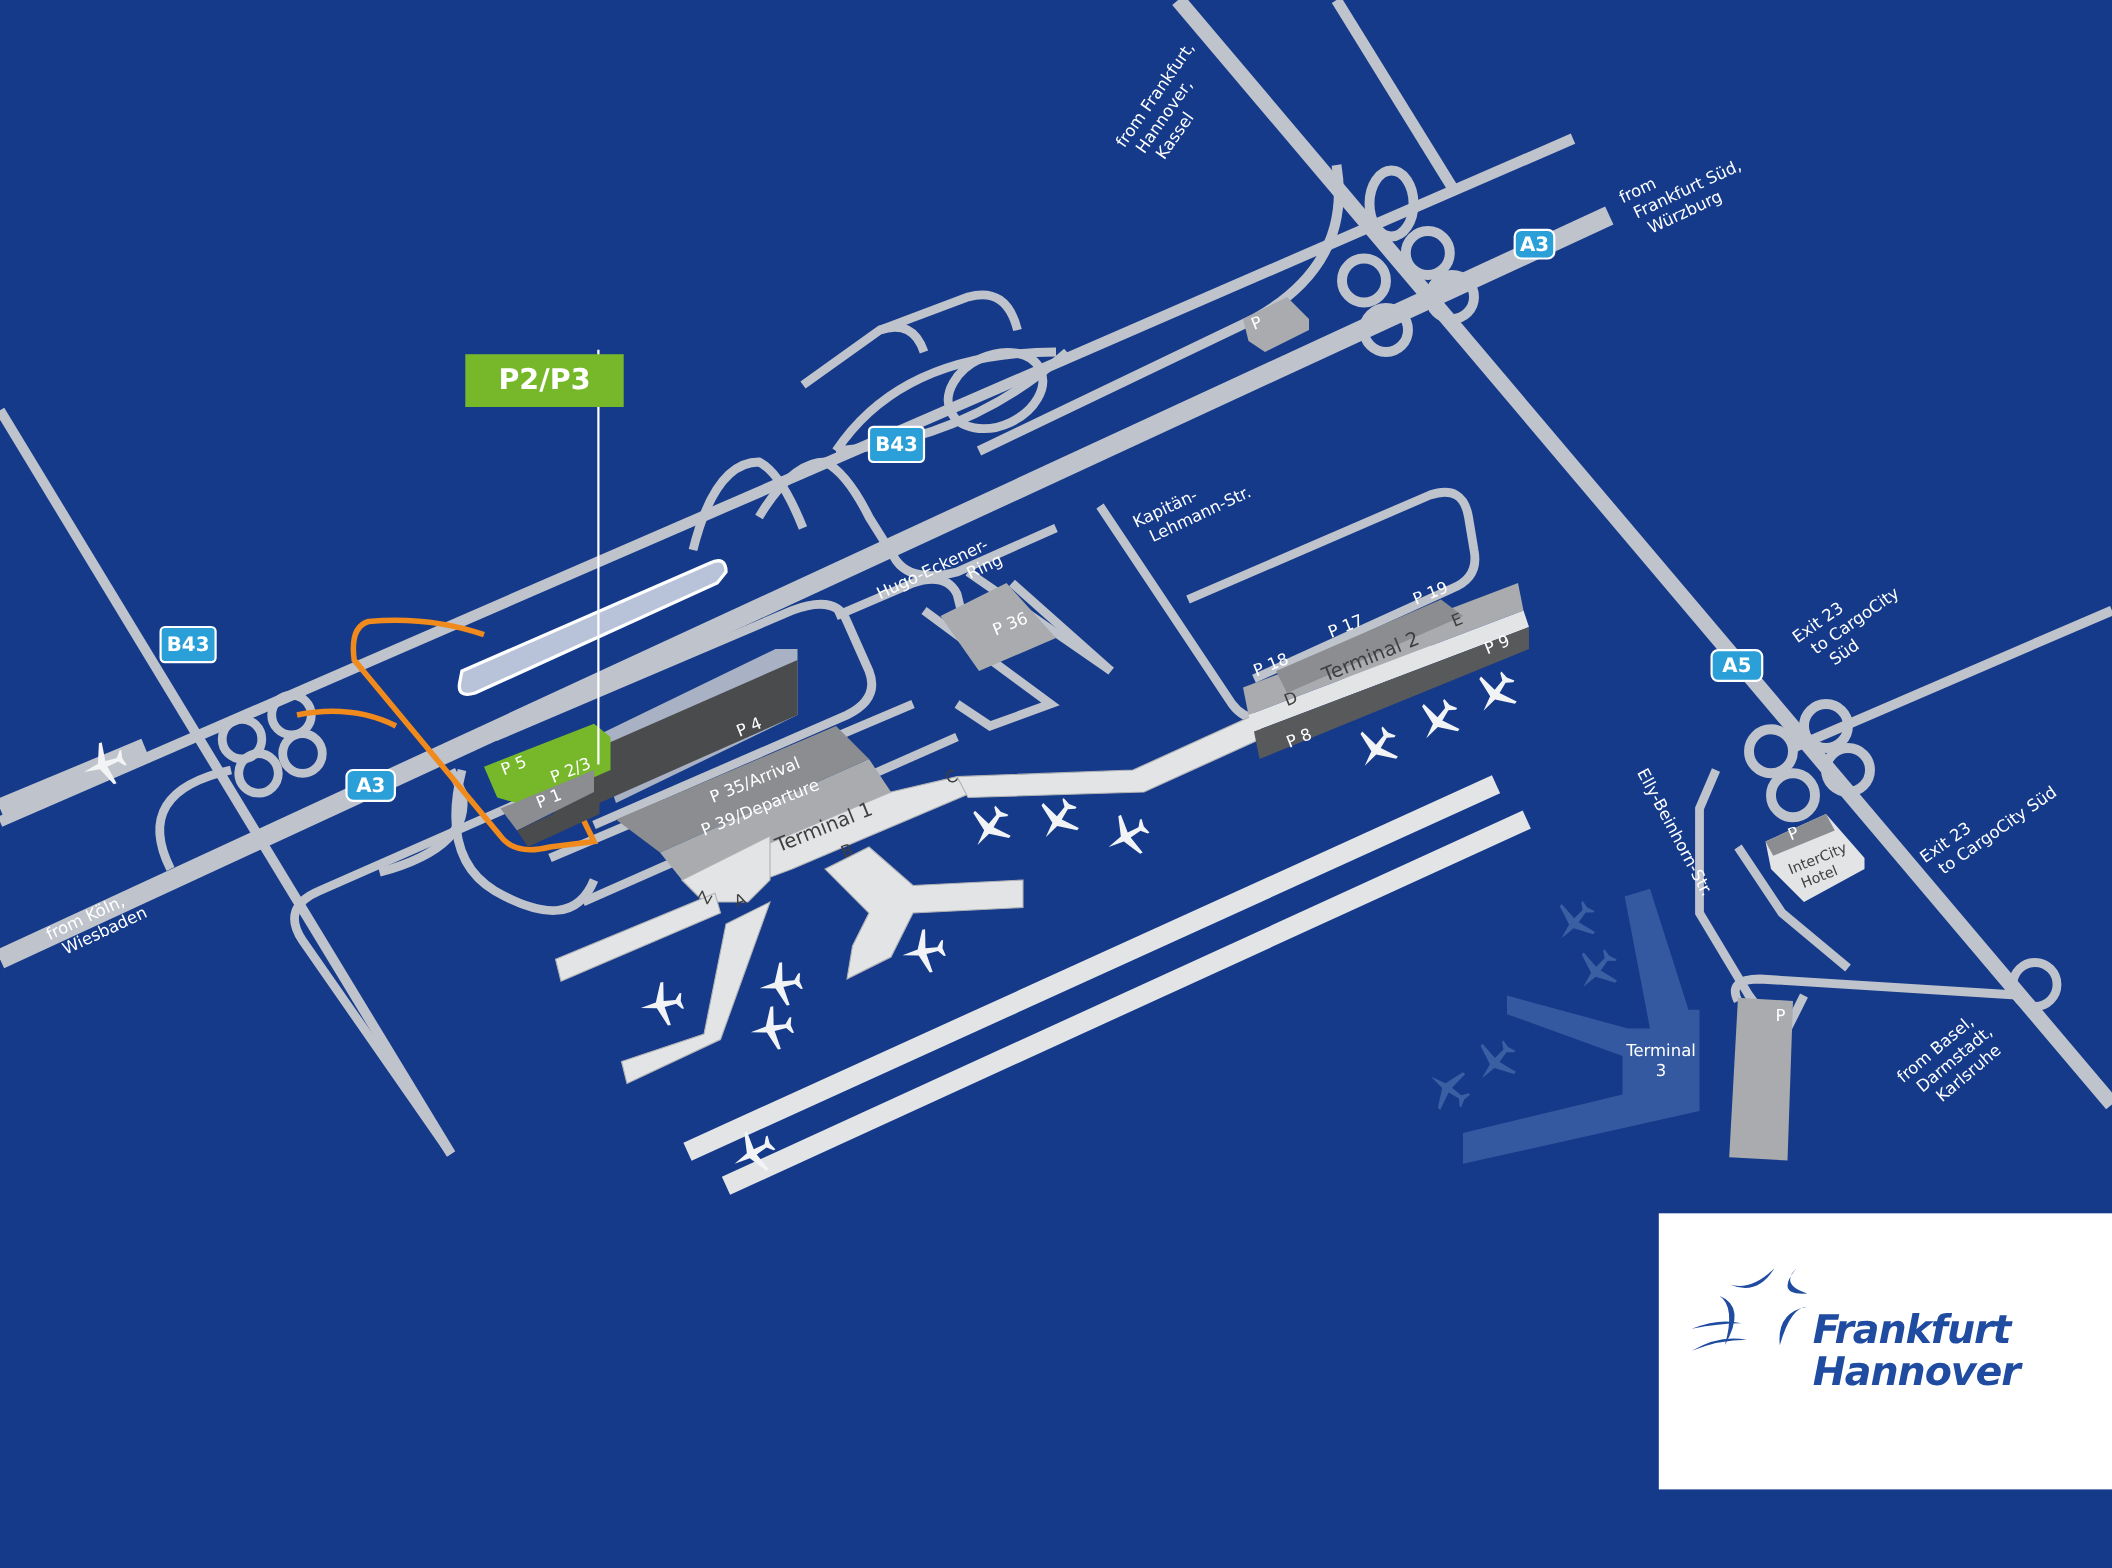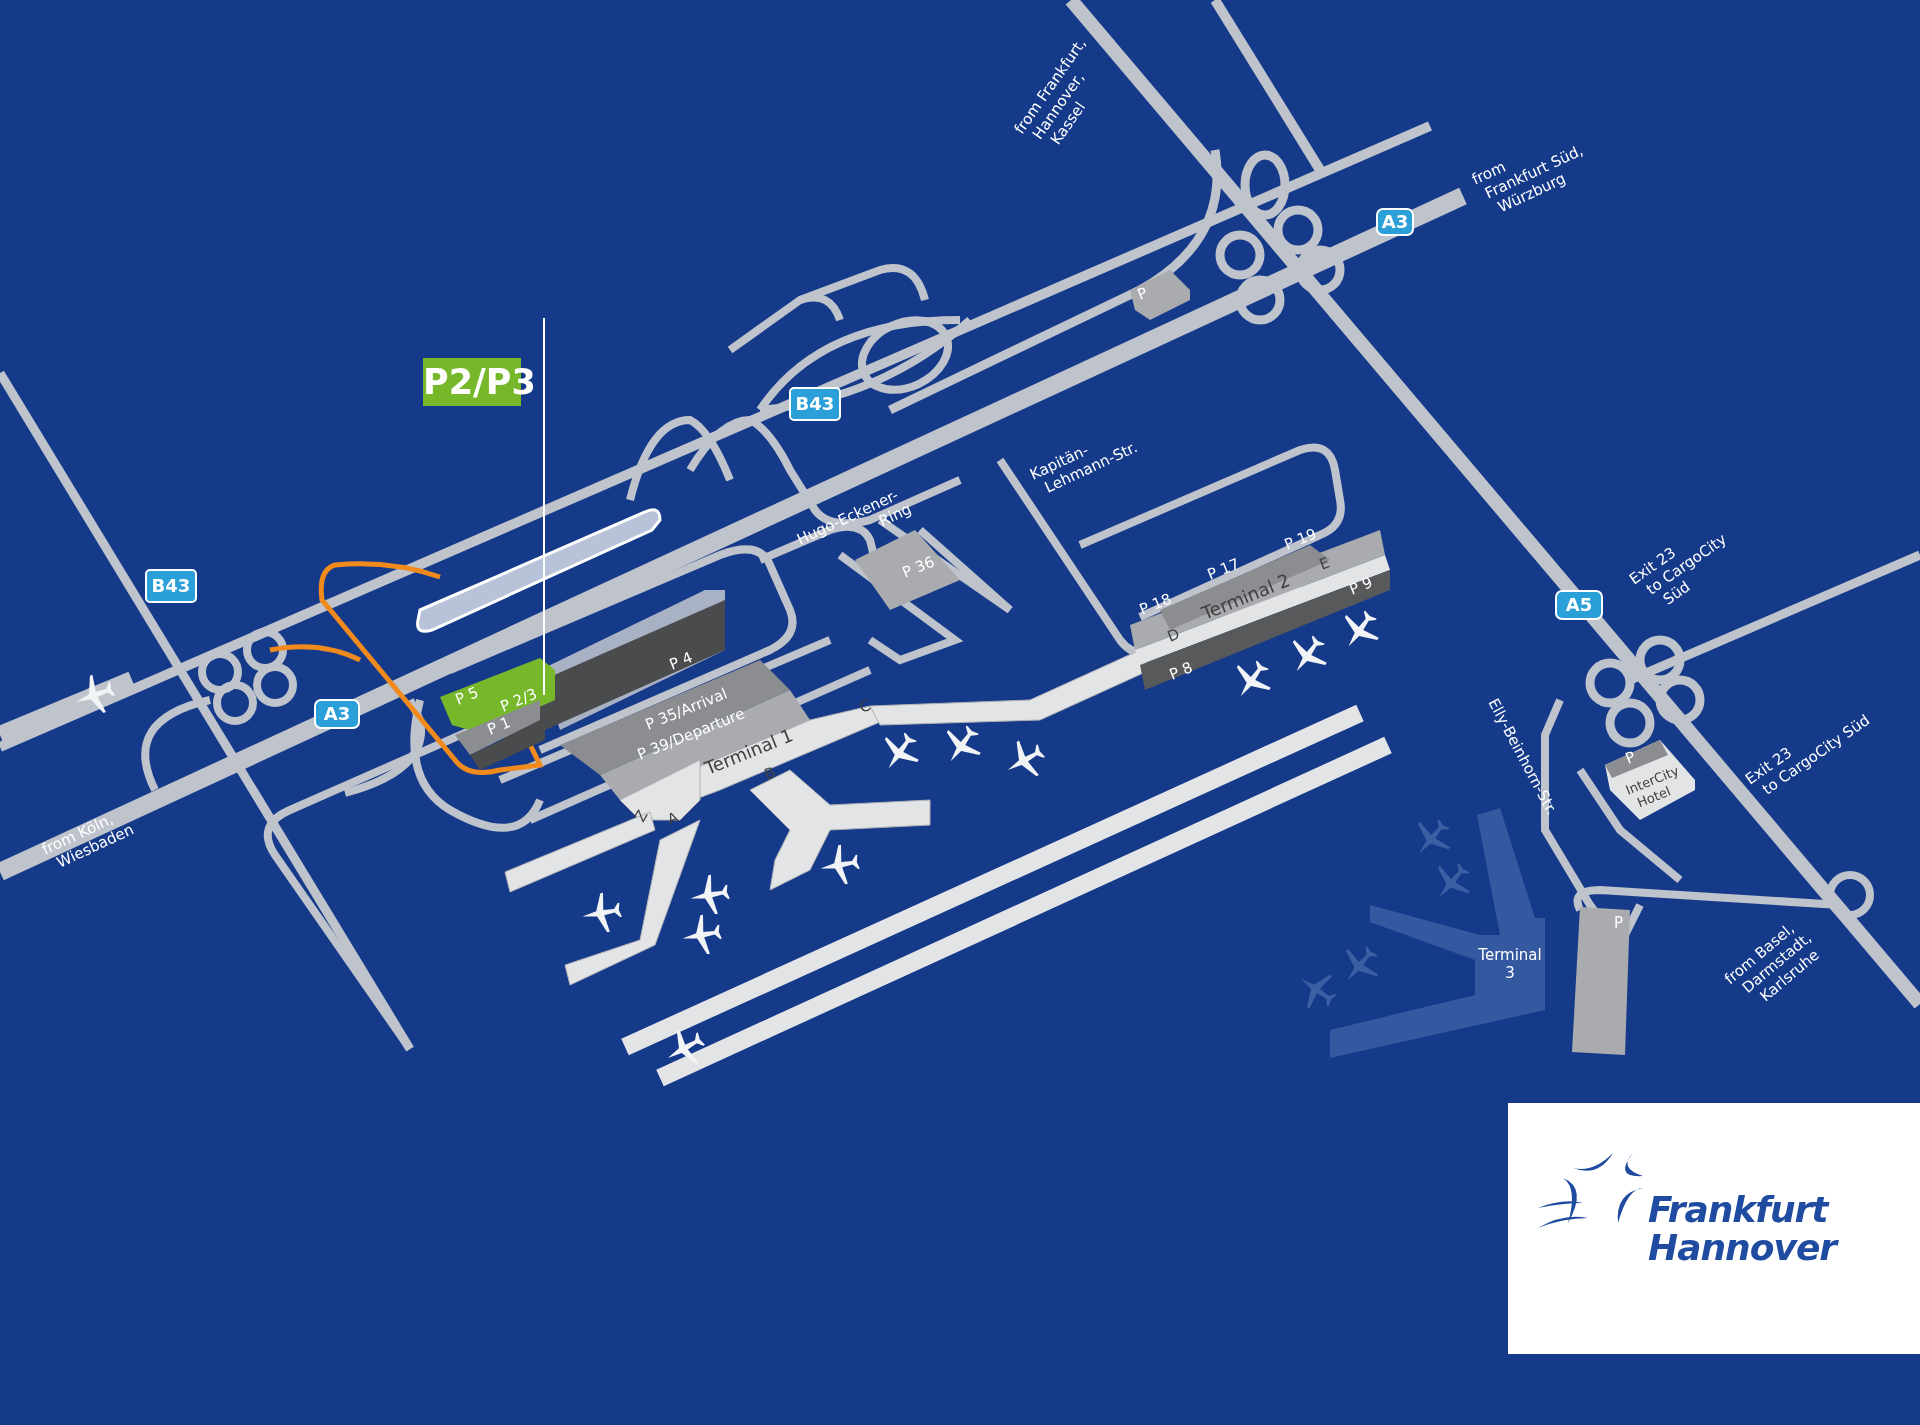--- a/index.html
+++ b/index.html
@@ -4,21 +4,21 @@
 <style>
   html, body { margin:0; padding:0; }
   body { width:1920px; height:1425px; background:#153a8a; overflow:hidden; position:relative; font-family:"DejaVu Sans", sans-serif; }
   #map { position:absolute; left:0; top:0; width:1920px; height:1425px; }
   .lbl { fill:#ffffff; font-family:"DejaVu Sans", sans-serif; font-size:15px; }
   .lbl-dark { fill:#3f3f3f; font-family:"DejaVu Sans", sans-serif; }
   .shield text { fill:#fff; font-family:"DejaVu Sans", sans-serif; font-size:18px; font-weight:bold; }
   #logo-box { position:absolute; left:1508px; top:1103px; width:428px; height:251px; background:#fff; }
   #logo-text { position:absolute; left:140px; top:88px; color:#1f4ba0; font-family:"DejaVu Sans", sans-serif; font-style:italic; font-weight:bold; font-size:36px; line-height:38px; letter-spacing:-1px; }
   #logo-star { position:absolute; left:25px; top:45px; width:140px; height:100px; }
-  #callout { position:absolute; left:423px; top:322px; width:98px; height:48px; background:#76b82a; color:#fff; font-family:"DejaVu Sans", sans-serif; font-size:35px; font-weight:bold; text-align:center; line-height:48px;margin-top:36px; }
+  #callout { position:absolute; left:423px; top:322px; width:144px; height:48px; background:#76b82a; color:#fff; font-family:"DejaVu Sans", sans-serif; font-size:26px; font-weight:bold; text-align:center; line-height:48px; }
 </style>
 </head>
 <body>
 
 <svg id="map" viewBox="0 0 1920 1425" xmlns="http://www.w3.org/2000/svg">
   <defs>
     <g id="plane">
       <path d="M0,-22 L3,-6 L22,2 L22,5 L3,2 L2,14 L8,19 L8,21 L0,19 L-8,21 L-8,19 L-2,14 L-3,2 L-22,5 L-22,2 L-3,-6 Z" fill="#f2f3f5"></path>
     </g>
     <g id="plane-ghost">

